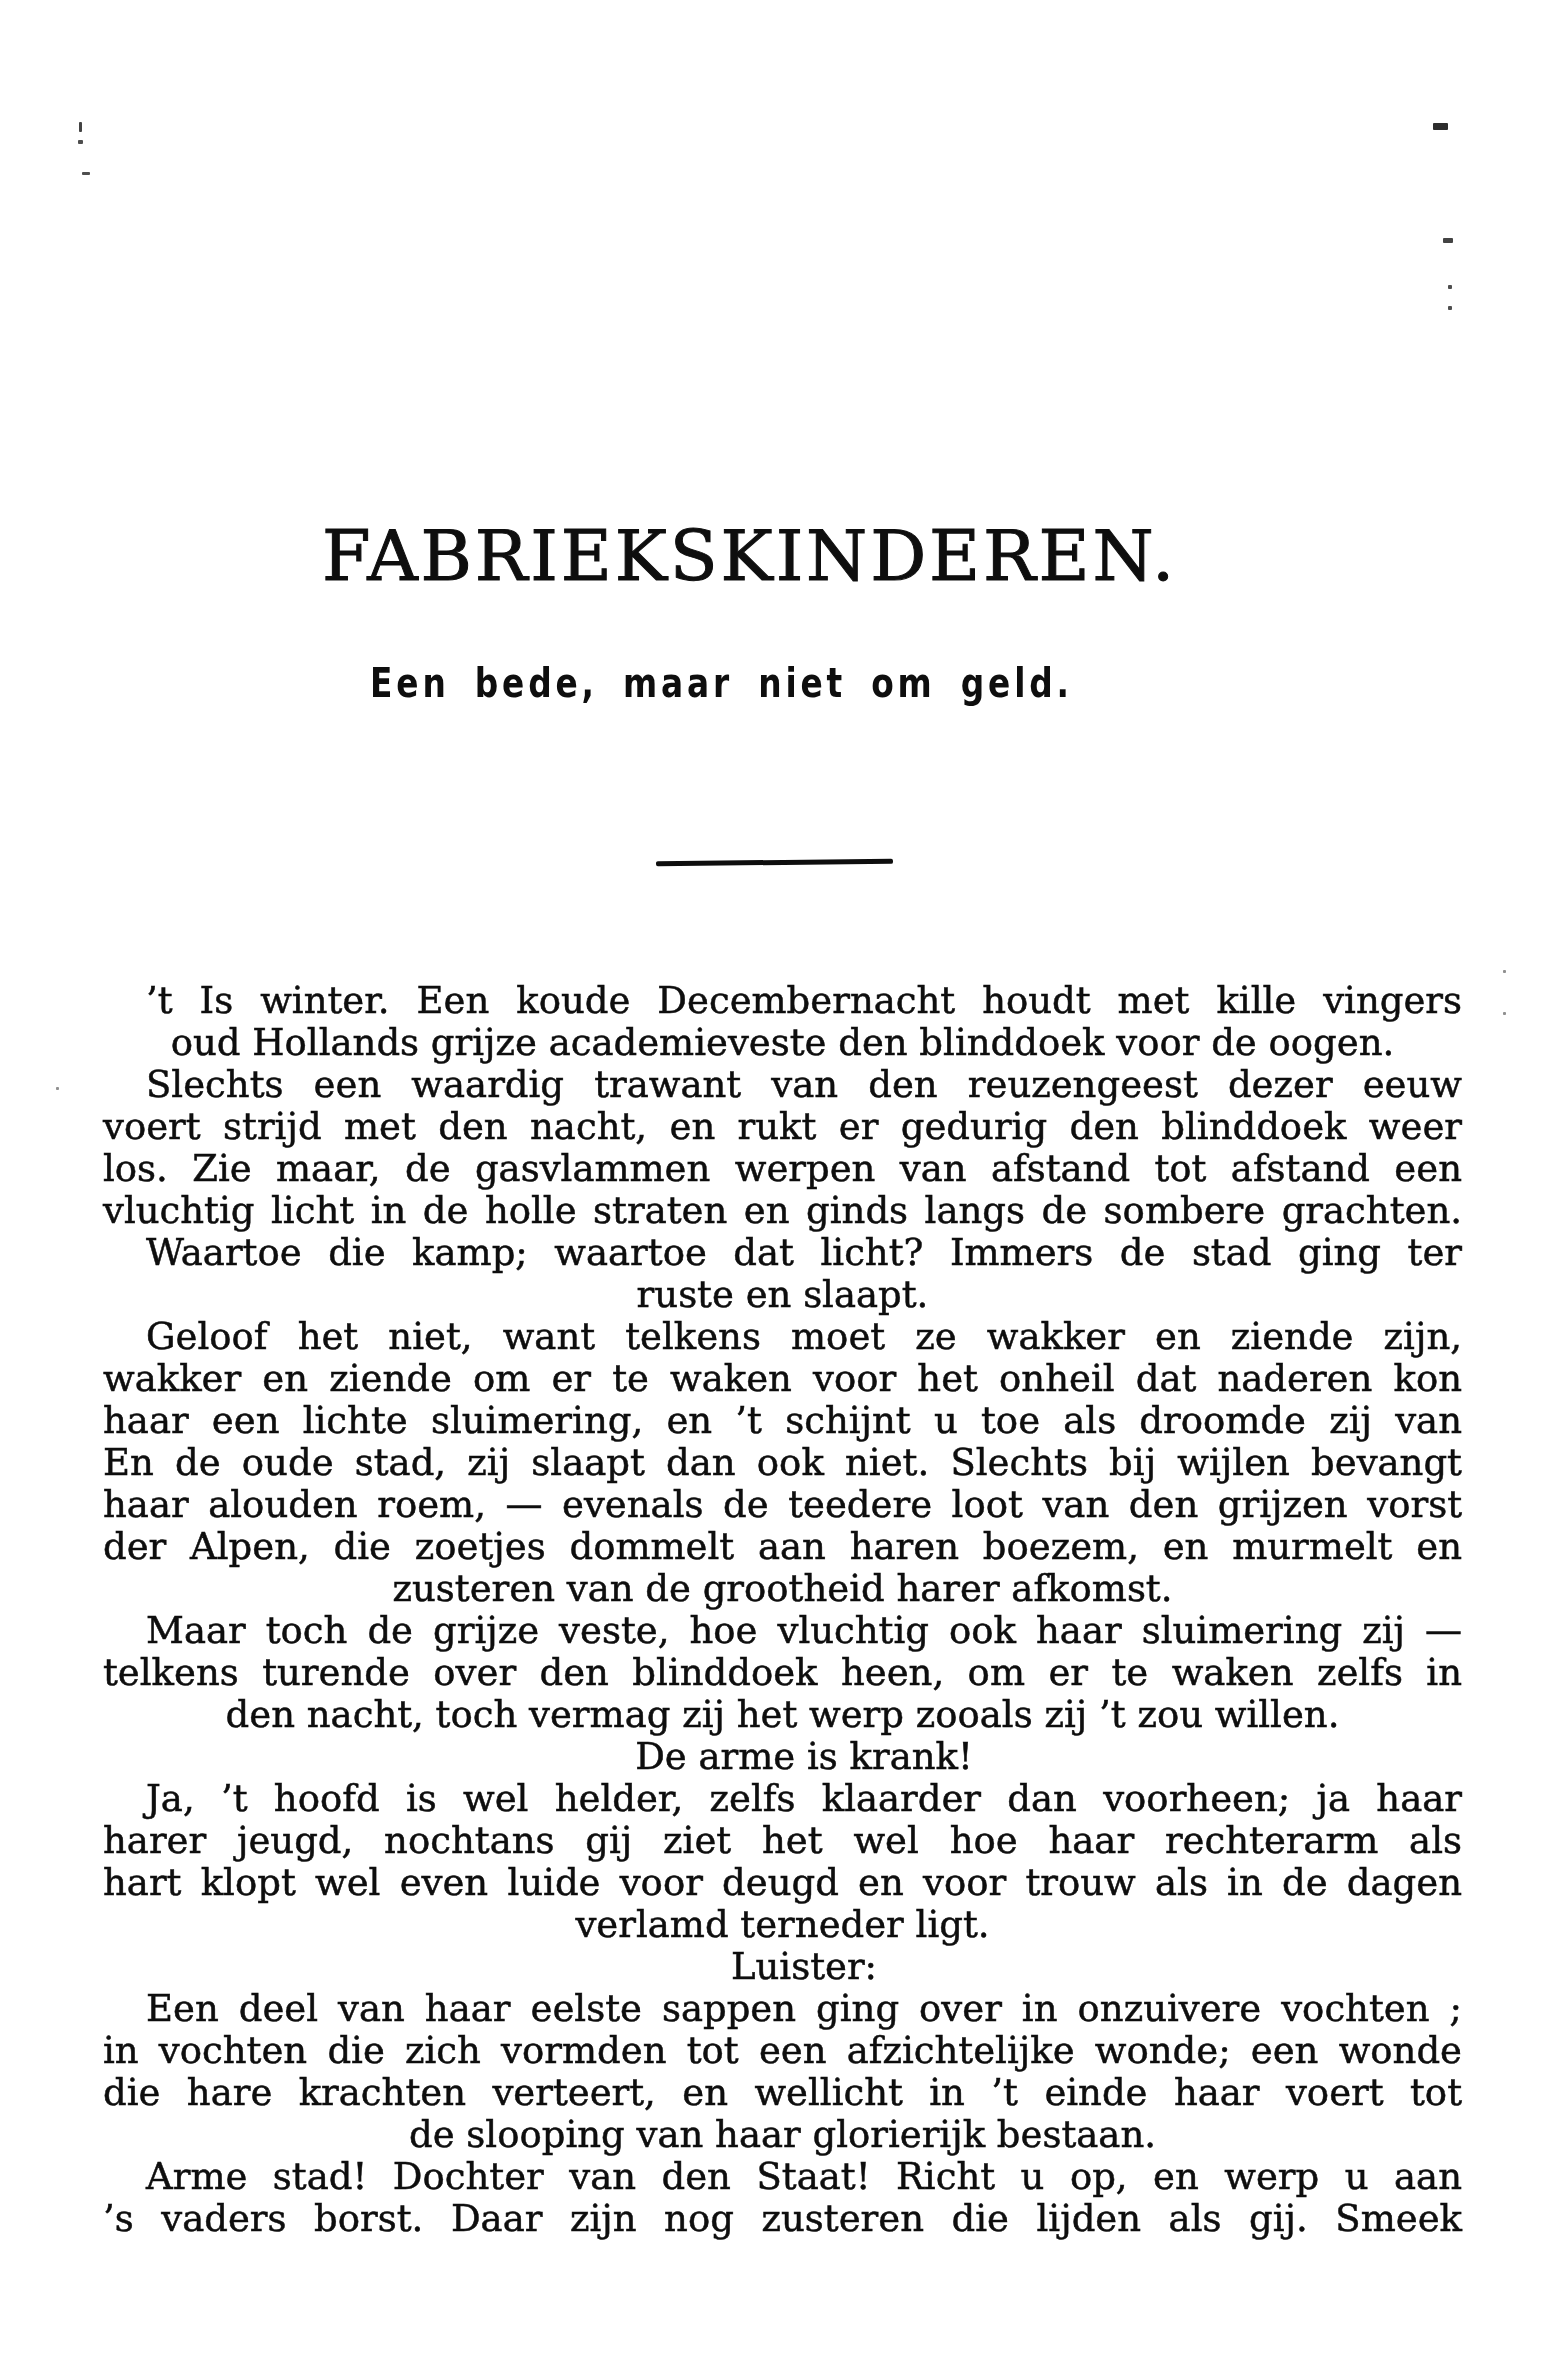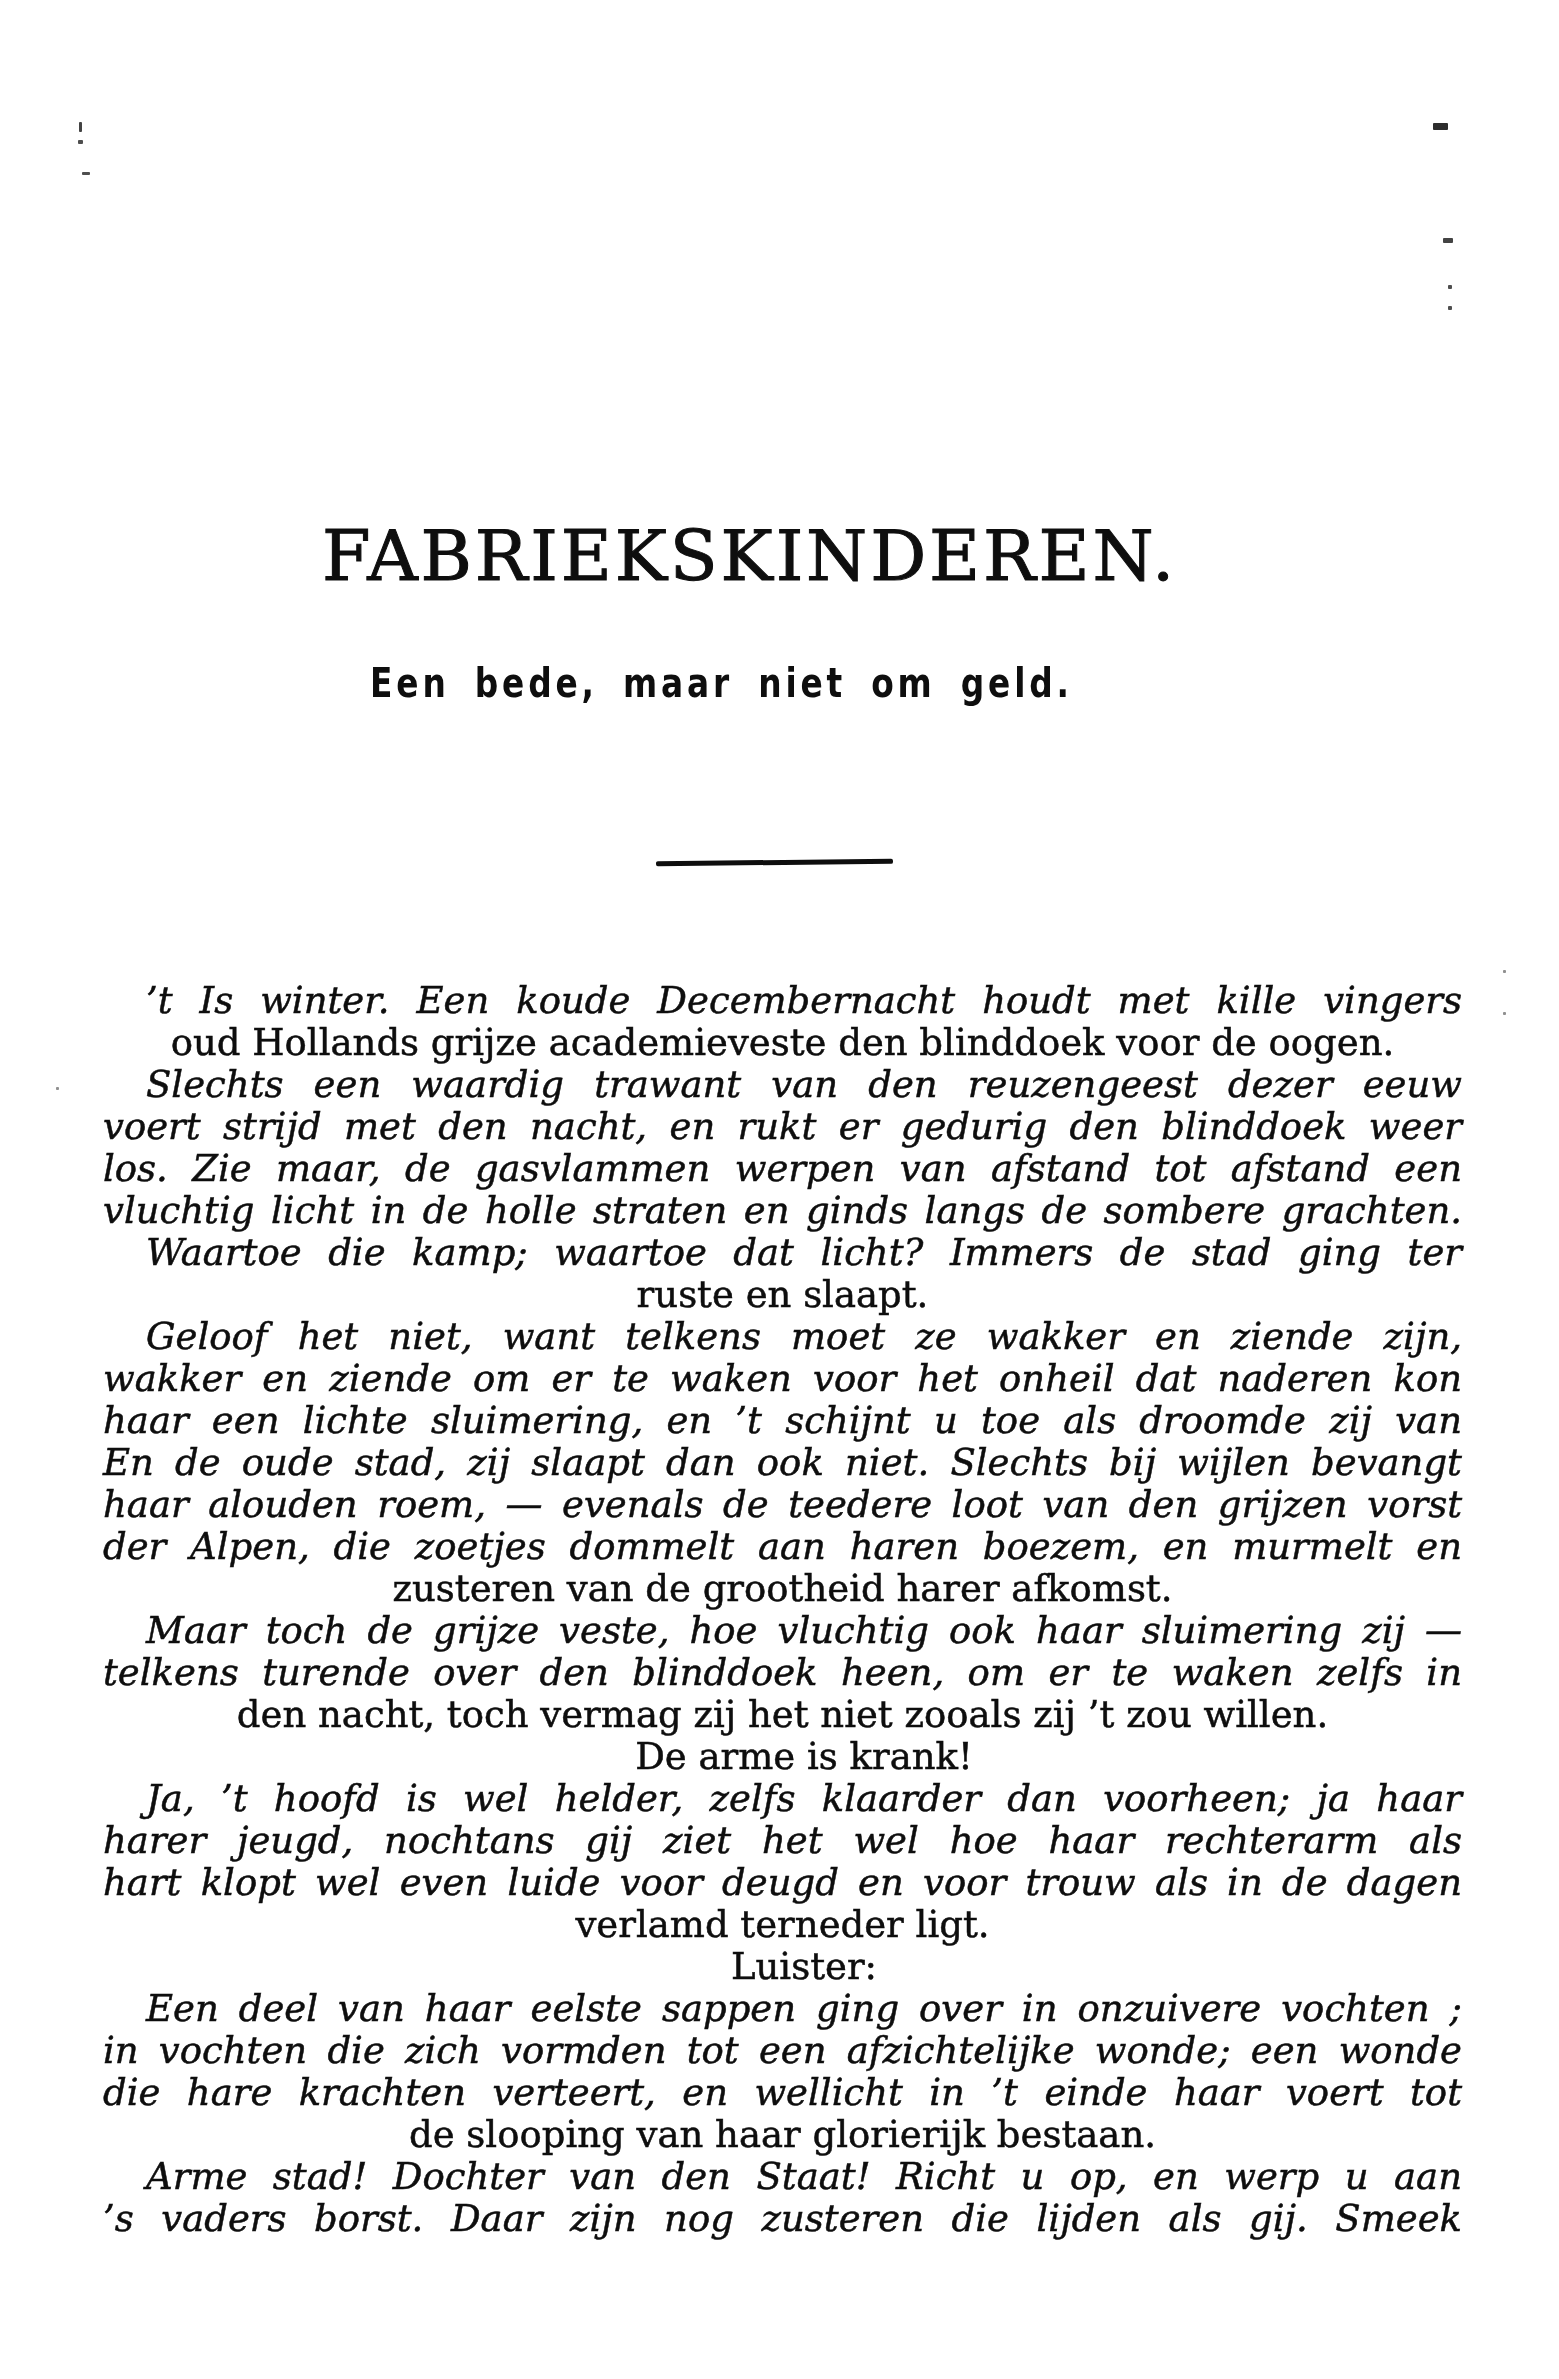--- a/index.html
+++ b/index.html
@@ -50,21 +50,21 @@
 
   .body-text {
     position: absolute;
     left: 103px; top: 980px; width: 1359px;
     font-size: 37px;
     line-height: 42px;
     -webkit-text-stroke: 0.5px #0e0e0e;
   }
   .line { height: 42px; }
   .line.indent { text-indent: 43px; }
-  .line.jl { text-align: justify; text-align-last: justify; font-style: italic; }
+  .line.jl { text-align: justify; text-align-last: justify; }
   .line.ll { text-align: center; }
 
   .artifact {
     position: absolute;
     background: #222222;
     border-radius: 0.9px;
   }
 </style>
 </head>
 <body>
@@ -88,21 +88,21 @@
       <div class="line ll">ruste en slaapt.</div>
       <div class="line indent jl">Geloof het niet, want telkens moet ze wakker en ziende zijn,</div>
       <div class="line jl">wakker en ziende om er te waken voor het onheil dat naderen kon</div>
       <div class="line jl">haar een lichte sluimering, en ’t schijnt u toe als droomde zij van</div>
       <div class="line jl">En de oude stad, zij slaapt dan ook niet. Slechts bij wijlen bevangt</div>
       <div class="line jl">haar alouden roem, — evenals de teedere loot van den grijzen vorst</div>
       <div class="line jl">der Alpen, die zoetjes dommelt aan haren boezem, en murmelt en</div>
       <div class="line ll">zusteren van de grootheid harer afkomst.</div>
       <div class="line indent jl">Maar toch de grijze veste, hoe vluchtig ook haar sluimering zij —</div>
       <div class="line jl">telkens turende over den blinddoek heen, om er te waken zelfs in</div>
-      <div class="line ll">den nacht, toch vermag zij het niet zooals zij ’t zou willen.</div>
+      <div class="line ll">den nacht, toch vermag zij het werp zooals zij ’t zou willen.</div>
       <div class="line indent ll">De arme is krank!</div>
       <div class="line indent jl">Ja, ’t hoofd is wel helder, zelfs klaarder dan voorheen; ja haar</div>
       <div class="line jl">harer jeugd, nochtans gij ziet het wel hoe haar rechterarm als</div>
       <div class="line jl">hart klopt wel even luide voor deugd en voor trouw als in de dagen</div>
       <div class="line ll">verlamd terneder ligt.</div>
       <div class="line indent ll">Luister:</div>
       <div class="line indent jl">Een deel van haar eelste sappen ging over in onzuivere vochten ;</div>
       <div class="line jl">in vochten die zich vormden tot een afzichtelijke wonde; een wonde</div>
       <div class="line jl">die hare krachten verteert, en wellicht in ’t einde haar voert tot</div>
       <div class="line ll">de slooping van haar glorierijk bestaan.</div>

